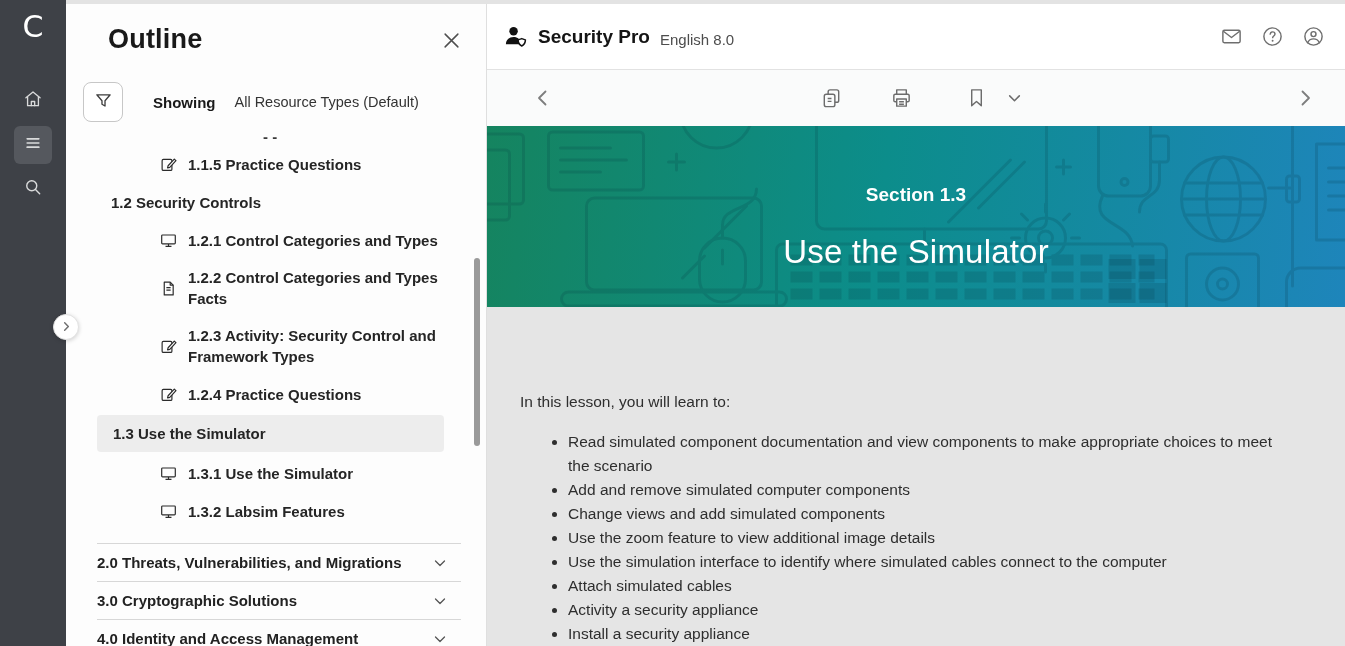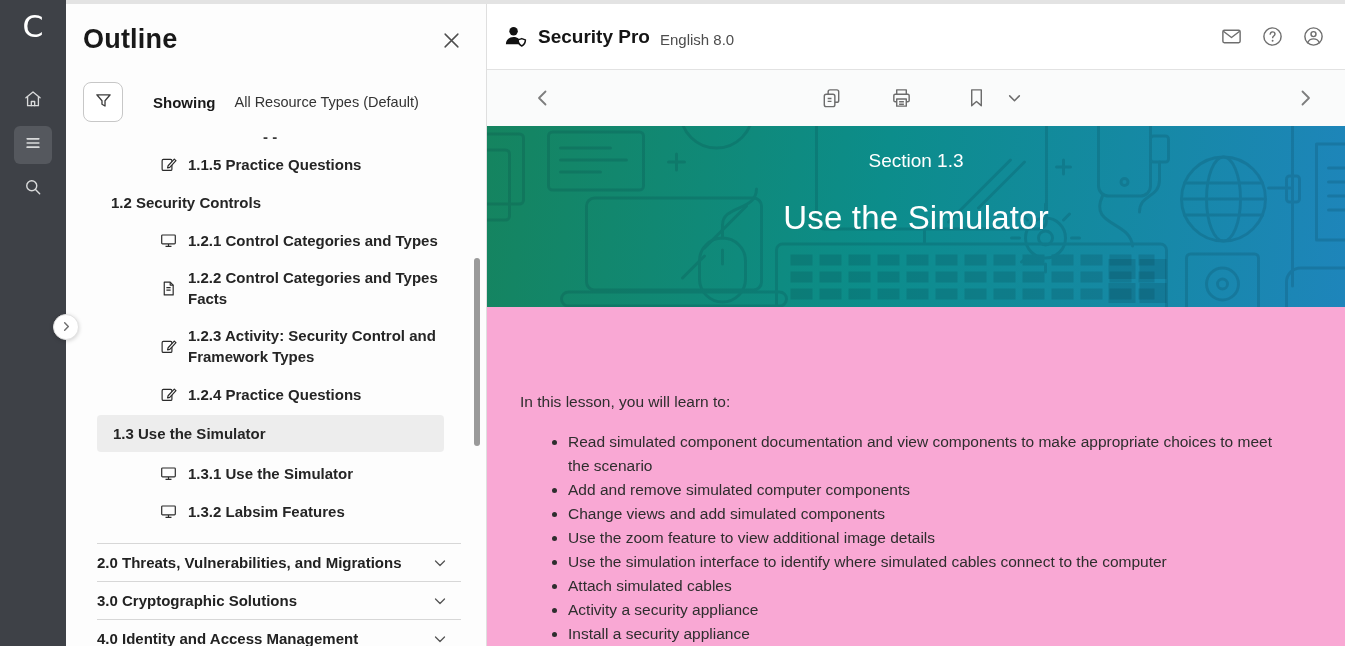--- a/index.html
+++ b/index.html
@@ -21,21 +21,21 @@
 
   
   .expand-btn { position:absolute; left:53px; top:314px; width:26px; height:26px; border-radius:50%;
     background:#fff; border:1px solid #e2e2e2; box-shadow:0 1px 4px rgba(0,0,0,.18); z-index:7;
     display:flex; align-items:center; justify-content:center; color:#6f6f6f; cursor:pointer; }
   .expand-btn svg { width:11px; height:11px; }
 
   
   #outline-panel { position:absolute; left:66px; top:0; width:421px; height:646px; background:#fdfdfd;
     border-right:1px solid #dfdfdf; z-index:2; }
-  .outline-header { display:flex; justify-content:space-between; align-items:flex-start; padding:24px 26px 0 17px; }
+  .outline-header { display:flex; justify-content:space-between; align-items:flex-start; padding:24px 26px 0 3px;margin-left:39px; }
   .outline-title { font-size:27px; font-weight:700; color:#191919; letter-spacing:.2px; }
   .close-btn { color:#4f4f4f; margin-top:8px; cursor:pointer; }
   .close-btn svg { width:17px; height:17px; }
 
   .filter-row { display:flex; align-items:center; margin:27px 0 0 17px; }
   .filter-btn { width:40px; height:40px; border:1px solid #c7c7c7; border-radius:8px; background:#fff;
     display:flex; align-items:center; justify-content:center; color:#3d3d3d; cursor:pointer; }
   .filter-btn svg { width:19px; height:19px; }
   .filter-label { font-weight:700; font-size:15px; margin-left:30px; color:#191919; }
   .filter-value { font-size:14.5px; margin-left:19px; color:#333; }
@@ -54,21 +54,21 @@
   .accordion-group { margin-top:13px; }
   .accordion { border-top:1px solid #d7d7d7; margin:0 25px 0 31px; display:flex; align-items:center;
     justify-content:space-between; min-height:38px; font-weight:700; font-size:15px; color:#222;
     padding-right:14px; cursor:pointer; }
   .accordion .chev { color:#555; width:14px; height:14px; }
 
   .scroll-thumb { position:absolute; right:6px; top:258px; width:6px; height:188px; background:#9a9a9a;
     border-radius:3px; cursor:pointer; }
 
   
-  #main { position:absolute; left:487px; top:4px; width:858px; height:642px; background:#f9a8d4; }
+  #main { position:absolute; left:487px; top:4px; width:858px; height:642px; background:#e5e5e5; }
   .main-header { height:66px; border-bottom:1px solid #e2e2e2; display:flex; align-items:center;
     padding:0 20px 0 16px; background:#fff; }
   .course-icon { width:25px; height:25px; color:#111; flex:none; }
   .course-title { font-size:19px; font-weight:700; color:#141414; margin-left:10px; }
   .course-edition { font-size:15px; color:#4d4d4d; margin-left:10px; position:relative; top:3px; }
   .header-icons { margin-left:auto; display:flex; align-items:center; gap:17px; color:#6e6e6e; }
   .hicon { width:24px; height:24px; cursor:pointer; display:flex; align-items:center; justify-content:center; }
   .hicon svg { width:23px; height:23px; }
 
   .toolbar { height:56px; background:#fafbfb; position:relative; }
@@ -80,21 +80,21 @@
   .tb-copy { left:333px; }
   .tb-print { left:403px; }
   .tb-bookmark { left:478px; }
   .tb-chevron { left:520px; }
   .tb-chevron svg { width:15px; height:15px; }
 
   .banner { height:181px; position:relative; overflow:hidden;
     background:linear-gradient(97deg,#15845f 0%,#0c8d8b 46%,#1e85bb 100%); }
   .banner-pattern { position:absolute; left:0; top:0; width:100%; height:100%; }
   .banner-text { position:relative; z-index:2; text-align:center; color:#fff; }
-  .banner-section { font-size:19px; font-weight:400; padding-top:24px; }
+  .banner-section { font-size:19px; font-weight:700; padding-top:24px;margin-top:34px; }
   .banner-title { font-size:33px; font-weight:400; margin-top:27px; letter-spacing:.2px; }
 
   .lesson { padding:84px 64px 0 33px; font-size:15.5px; color:#2e2e2e; }
   .lesson-intro { line-height:22px; }
   .lesson ul { margin-top:17px; padding-left:48px; }
   .lesson li { line-height:24px; max-width:738px; }
 </style>
 </head>
 <body>
 

